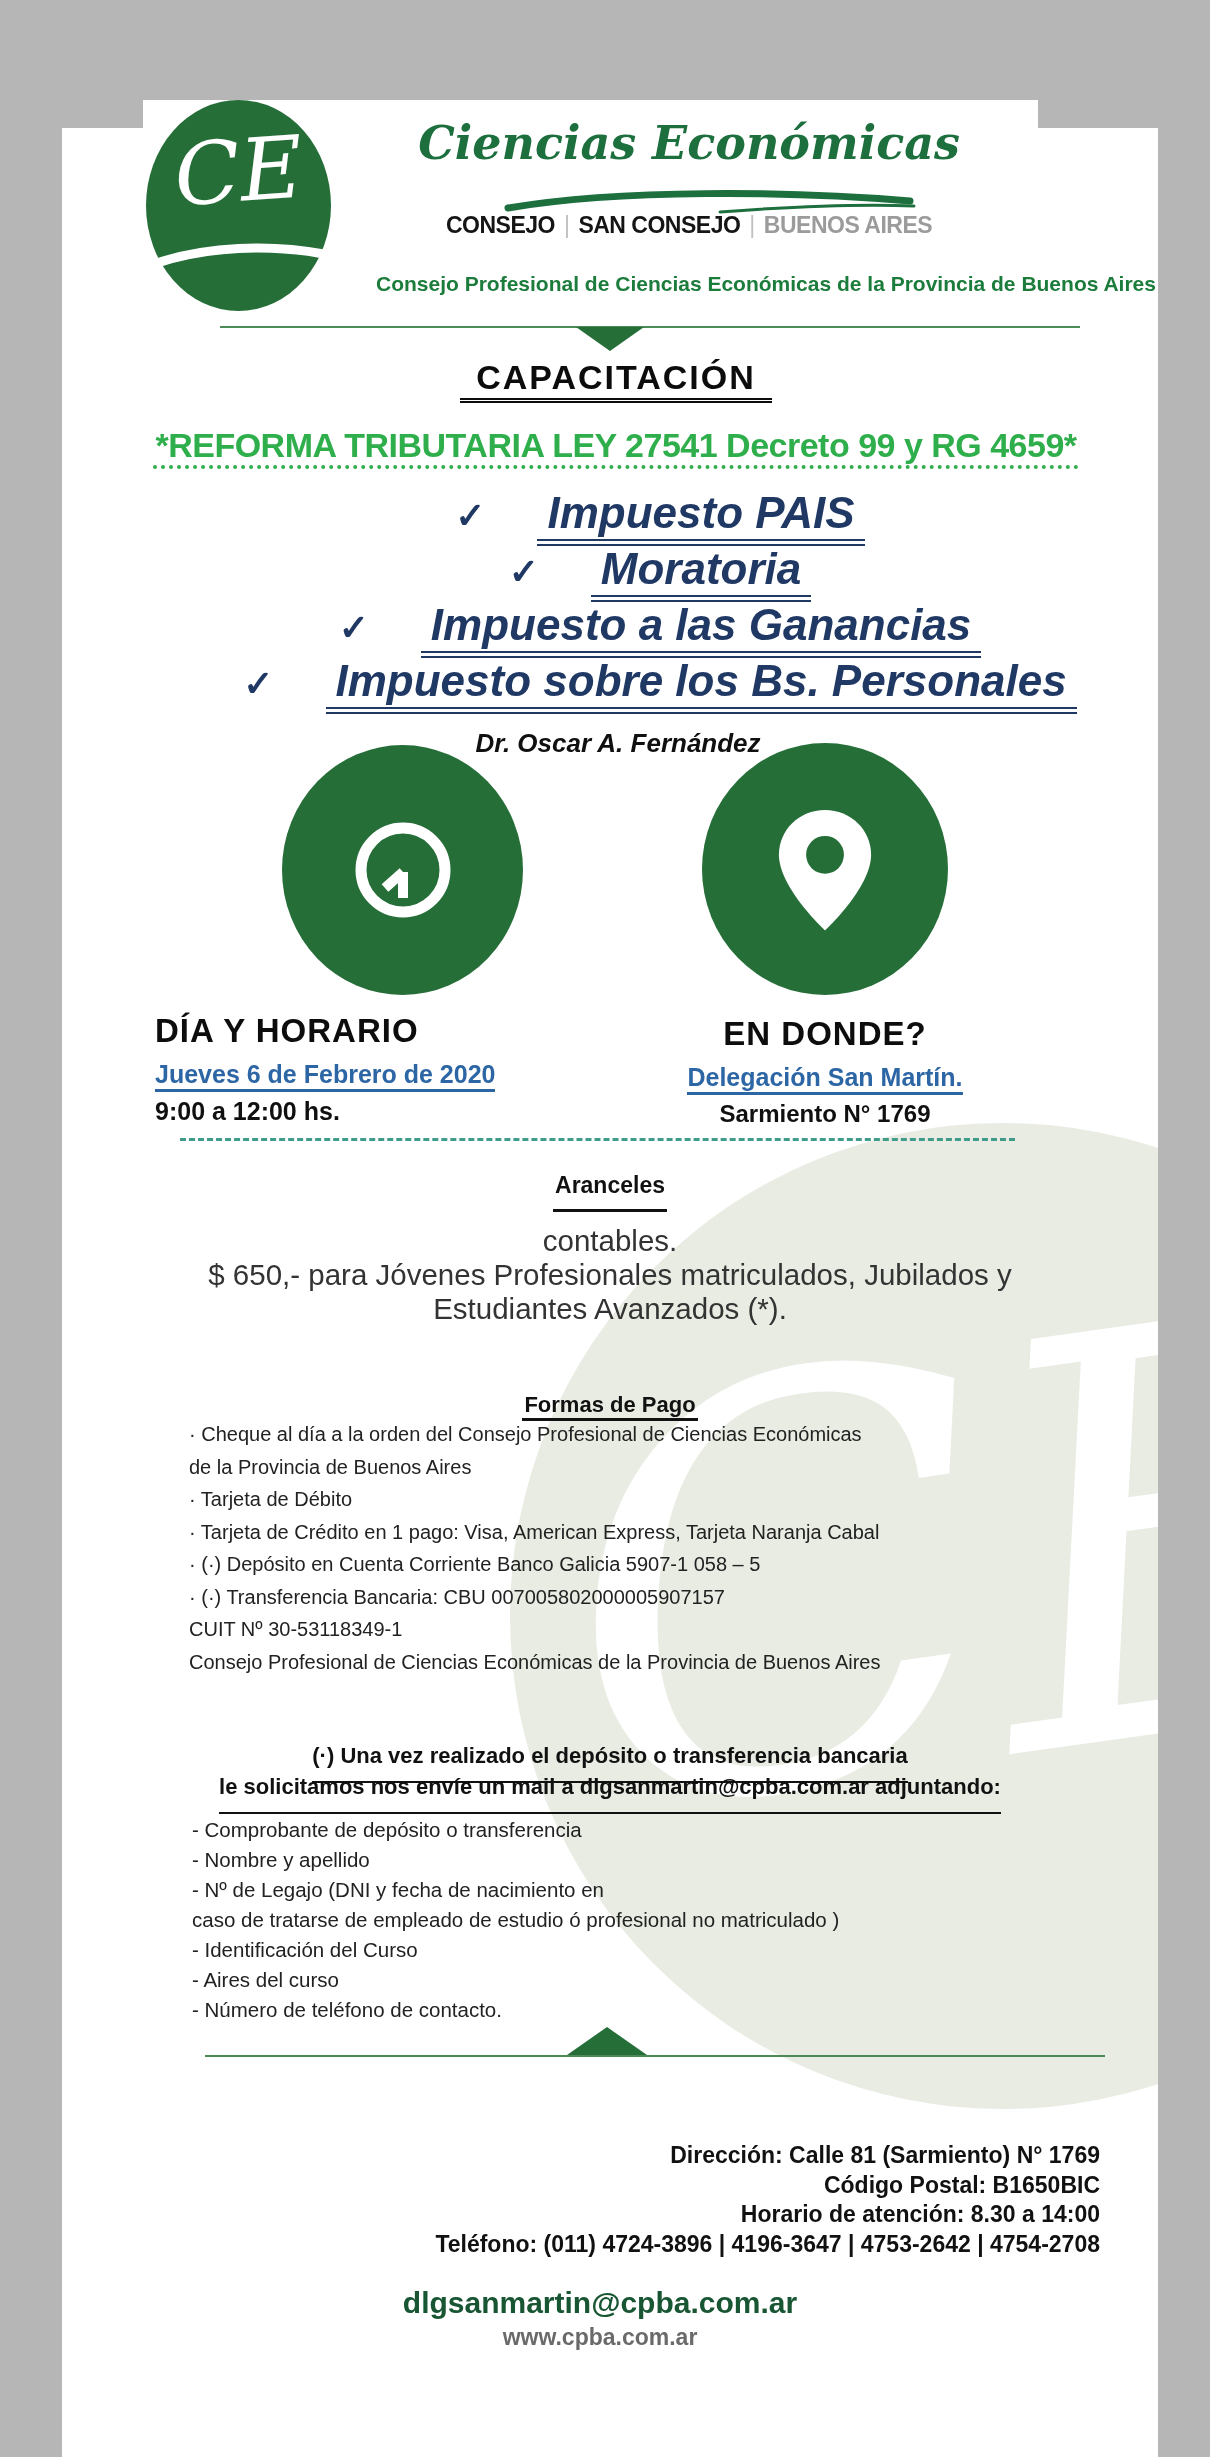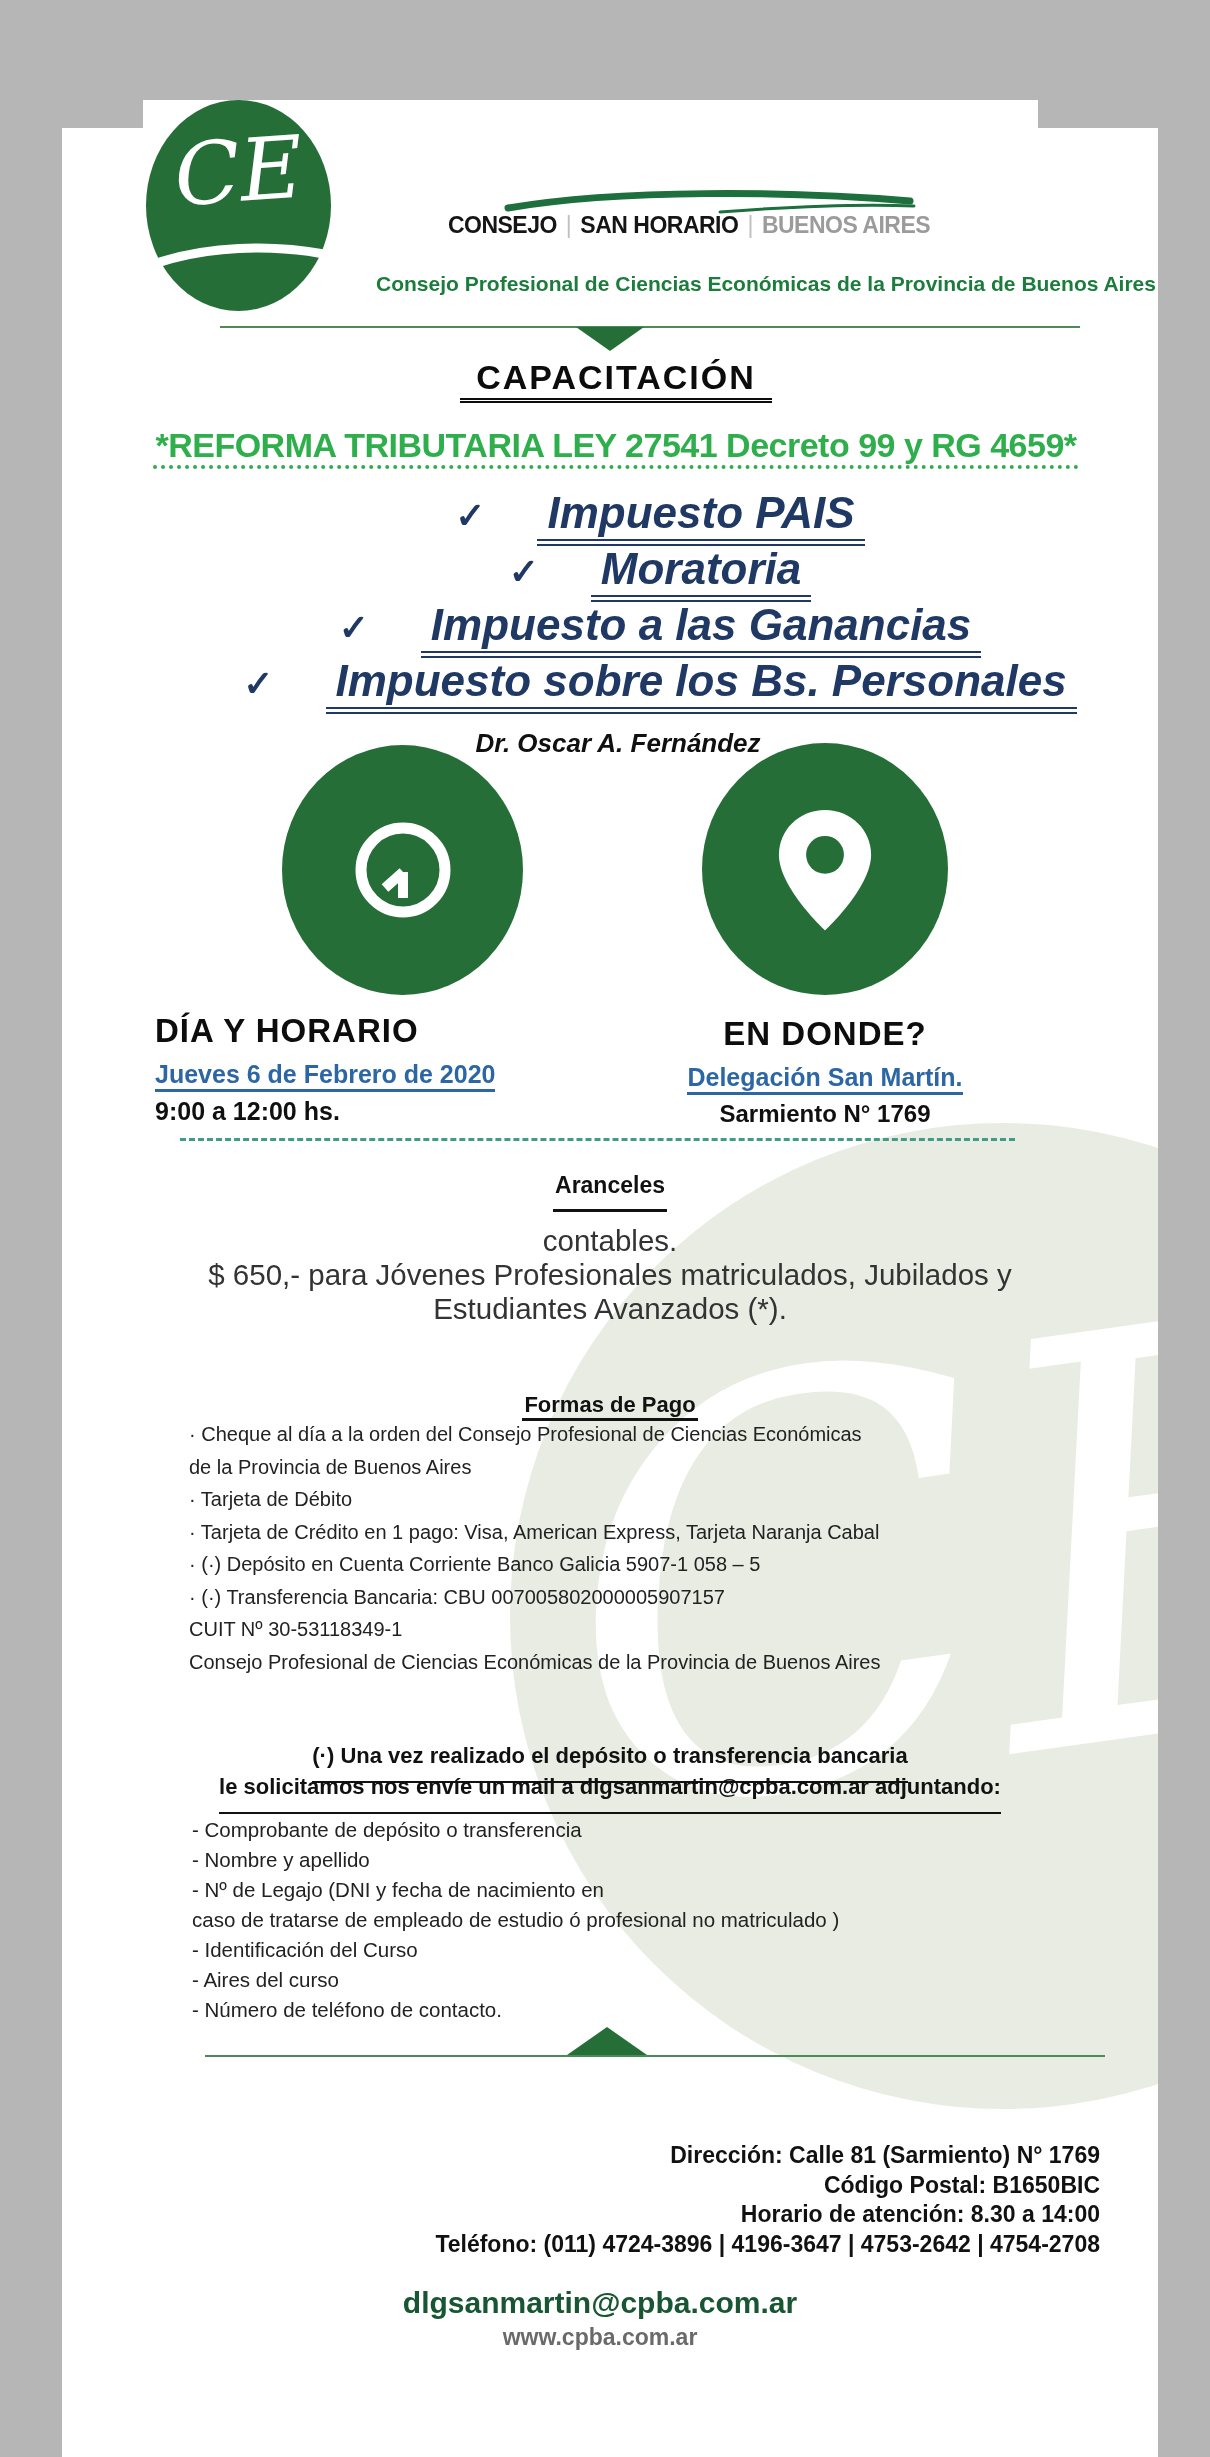--- a/index.html
+++ b/index.html
@@ -86,29 +86,30 @@
 <div class="abs" id="notch"></div>
 
 <div class="abs" id="content">
 
   <div class="abs" id="logo-ellipse"></div>
   <div class="abs" id="logo-initials">CE</div>
   <svg class="abs" style="left:146px;top:238px;" width="185" height="40" viewBox="0 0 185 40">
     <path d="M8,26 C60,8 125,6 178,16" stroke="#ffffff" stroke-width="9" fill="none" stroke-linecap="round"></path>
   </svg>
 
+  <div class="abs" id="brand-script">Ciencias Económicas</div>
   <svg class="abs" style="left:500px;top:184px;" width="420" height="34" viewBox="0 0 420 34">
     <path d="M8,24 C120,5 290,7 410,17" stroke="#1d6f3e" stroke-width="7" fill="none" stroke-linecap="round"></path>
     <path d="M220,28 C300,22 370,20 414,22" stroke="#1d6f3e" stroke-width="3" fill="none" stroke-linecap="round"></path>
   </svg>
 
   <div class="abs consejo-row">
     <span>CONSEJO</span>
     <span class="sep">|</span>
-    <span>SAN HORARIO</span>
+    <span>SAN CONSEJO</span>
     <span class="sep">|</span>
     <span class="dim">BUENOS AIRES</span>
   </div>
 
   <div class="abs" id="org-line">Consejo Profesional de Ciencias Económicas de la Provincia de Buenos Aires</div>
 
   <div class="abs hline" id="top-hline"></div>
   <div class="abs" id="top-triangle"></div>
 
   <div class="abs" id="title"><span>CAPACITACIÓN</span></div>

